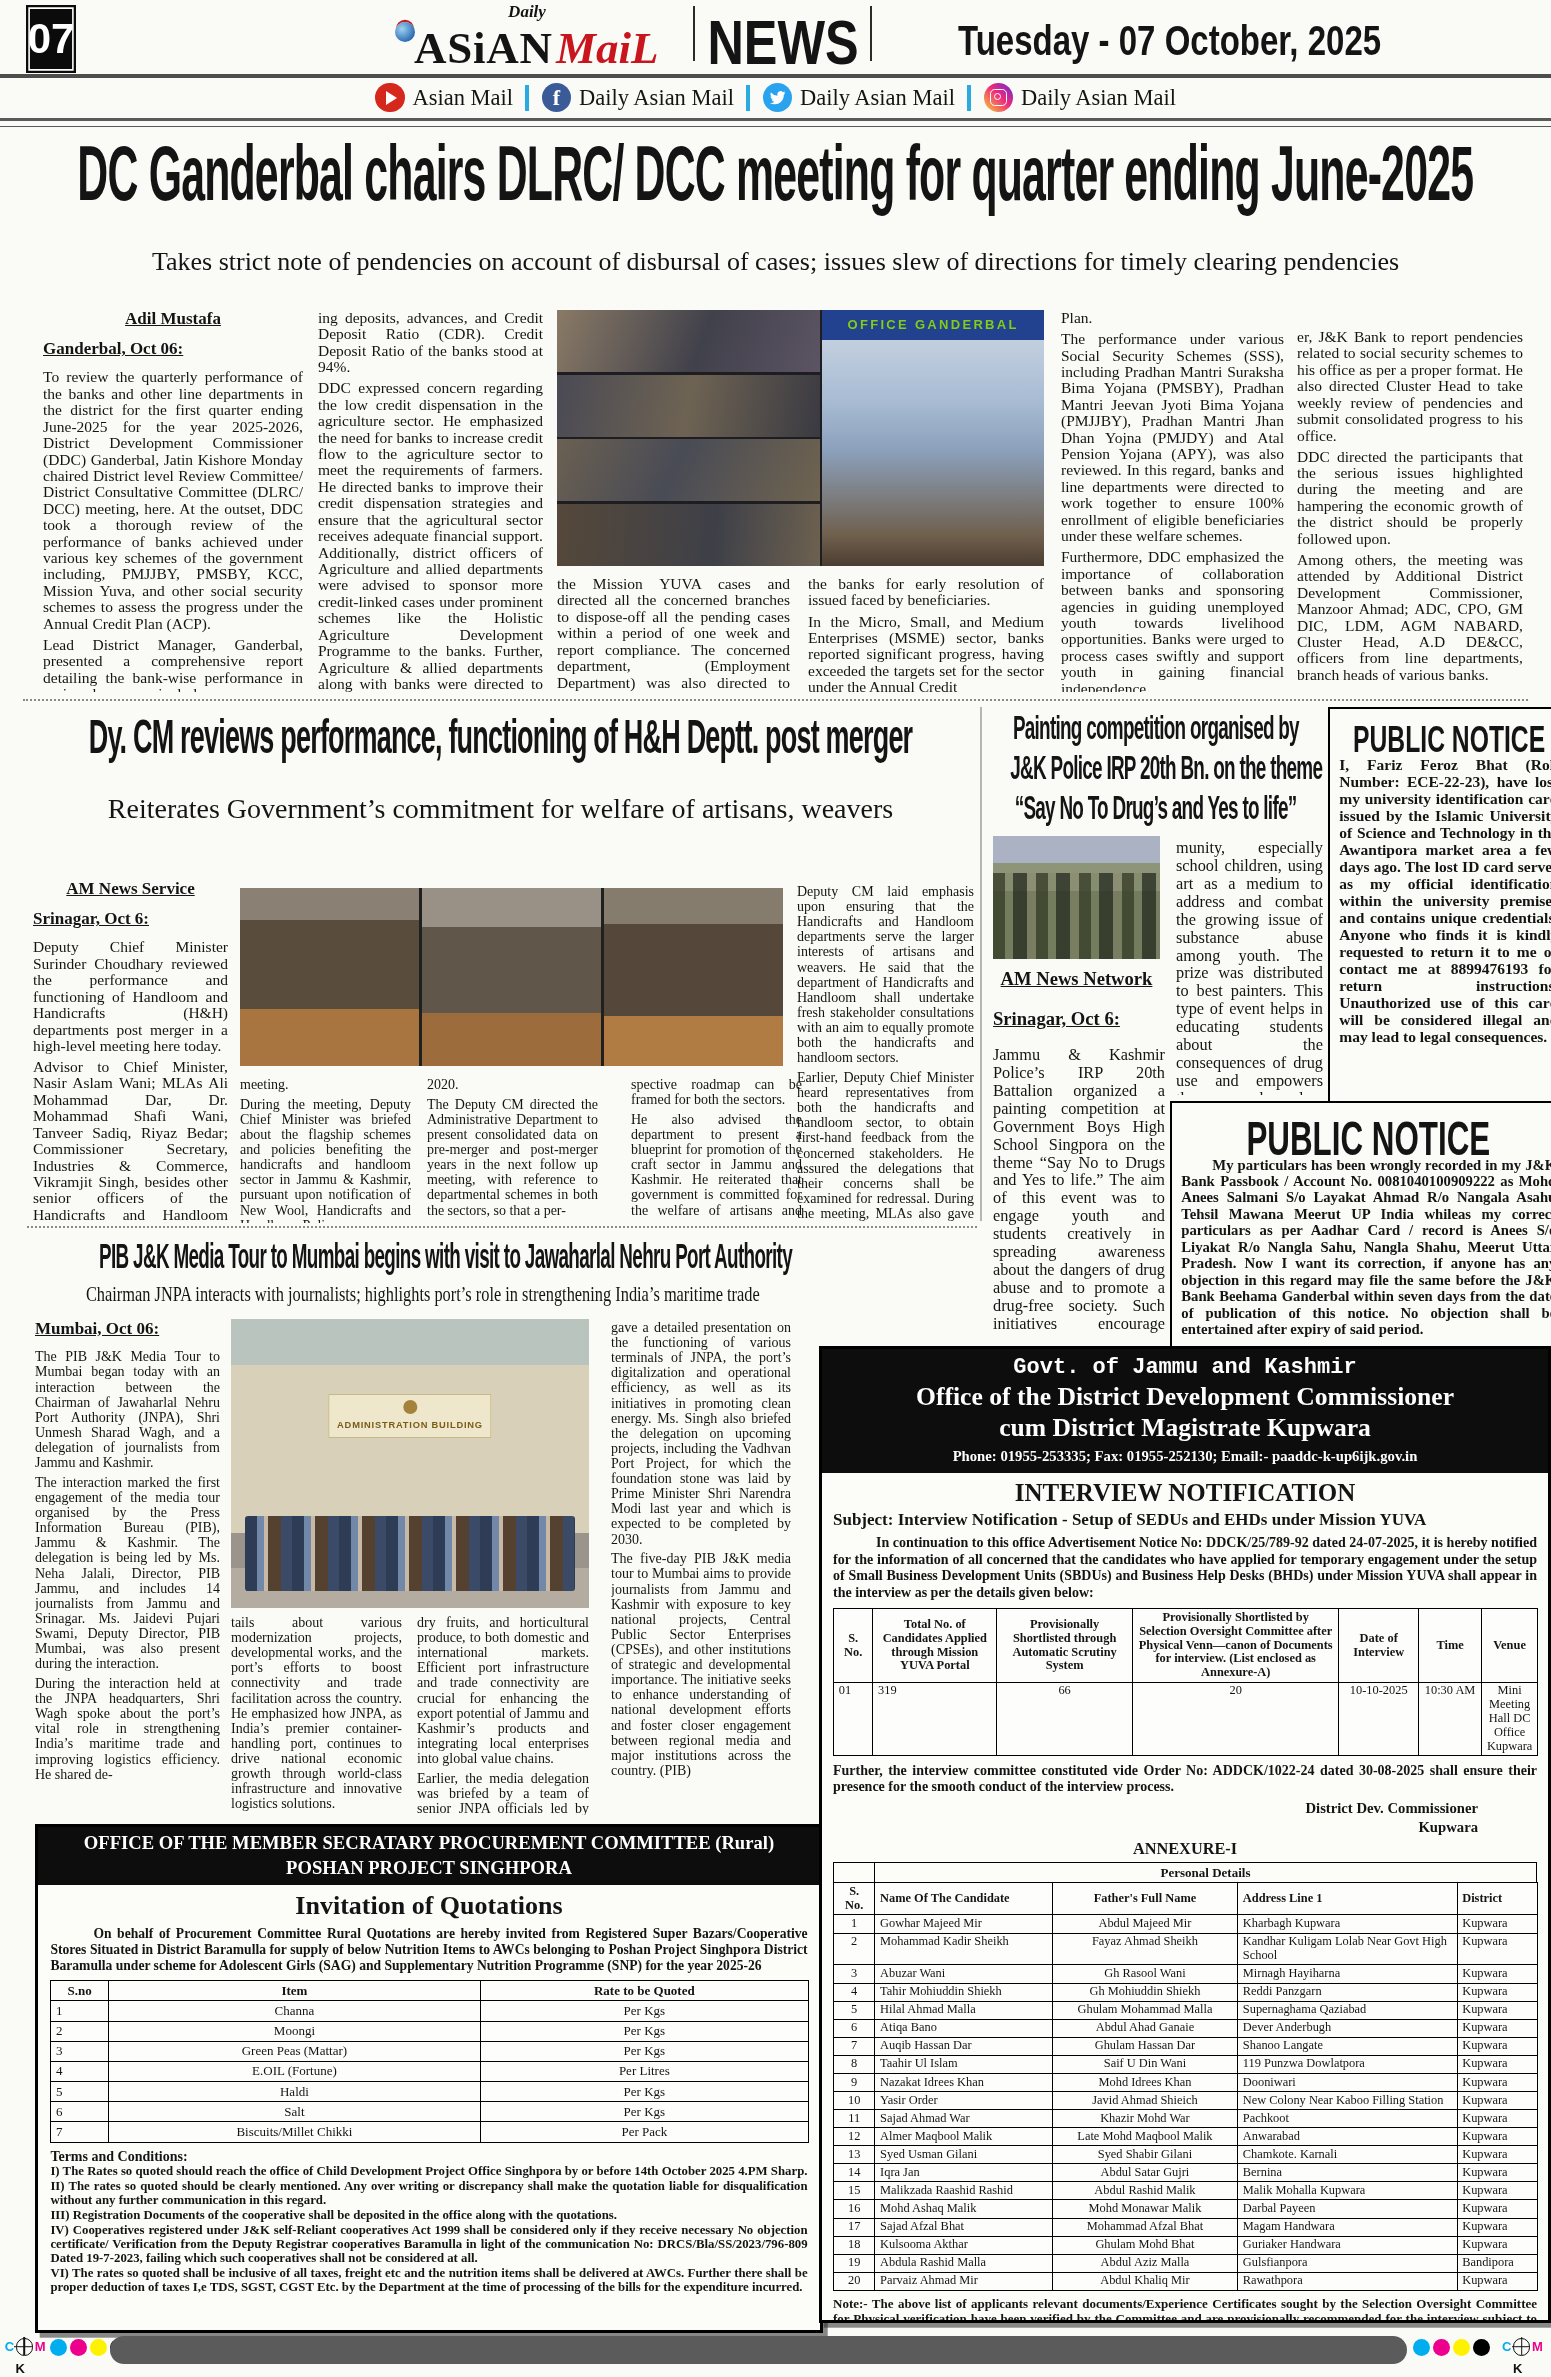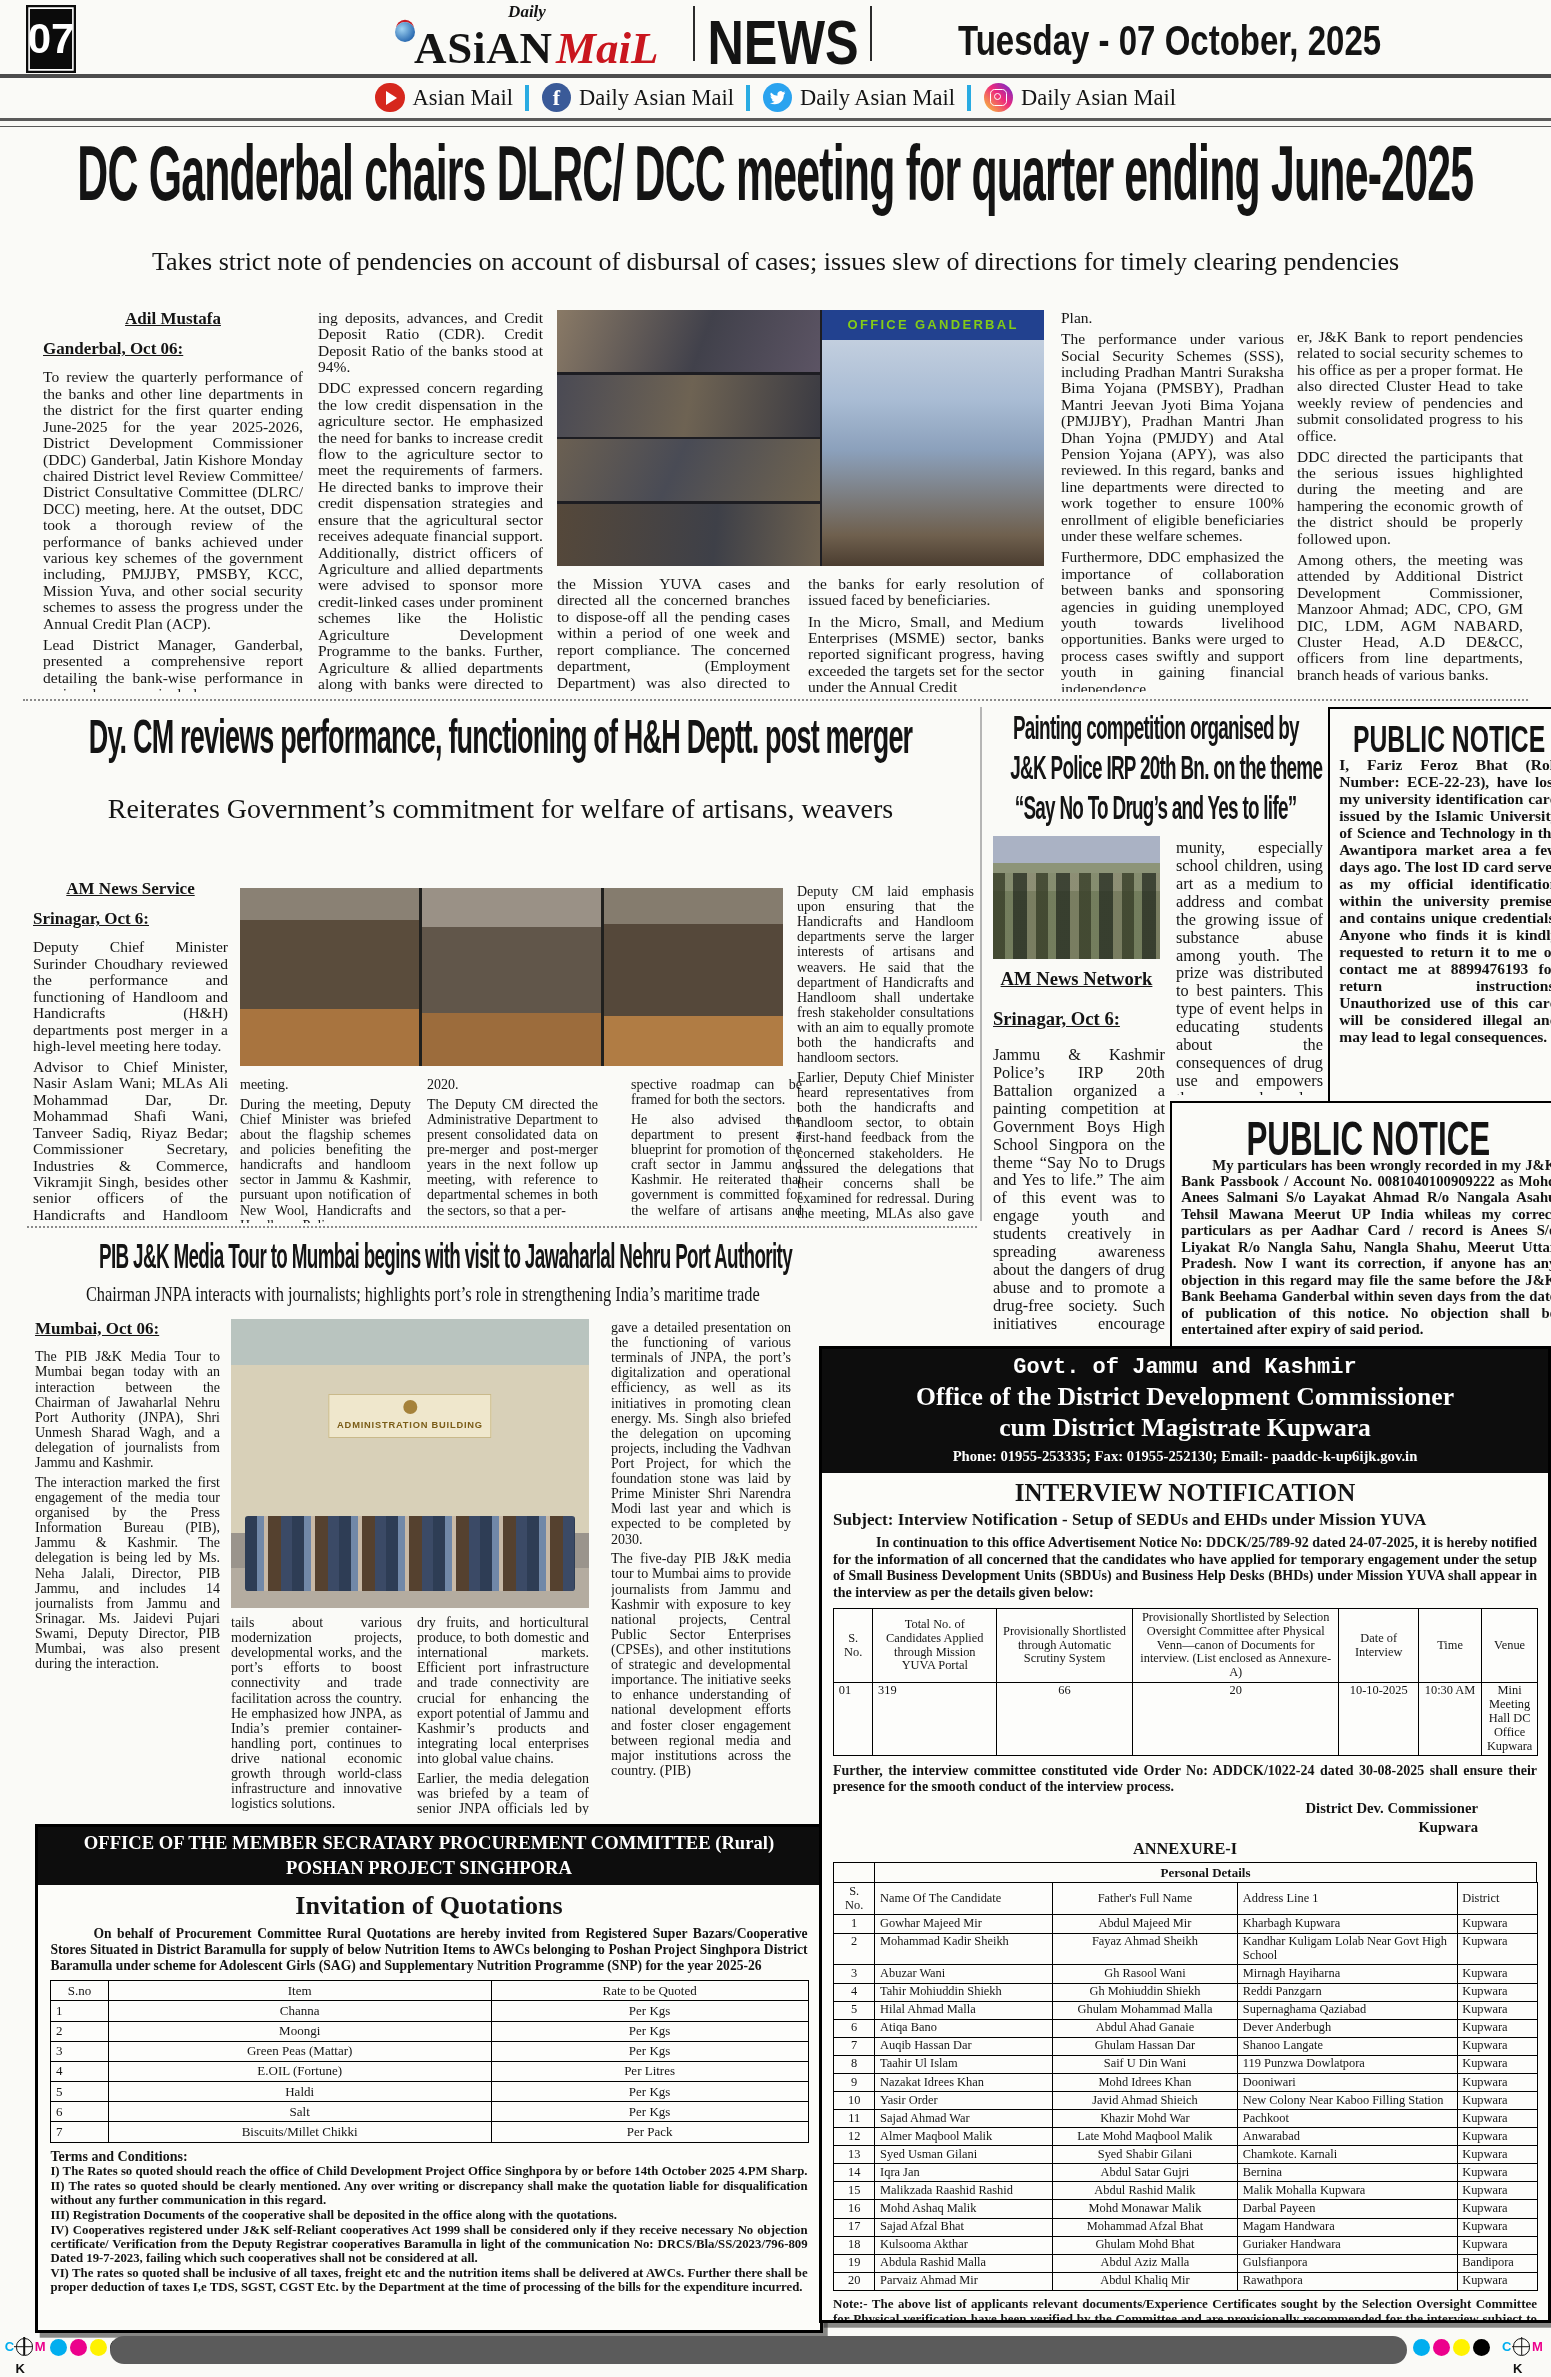--- a/index.html
+++ b/index.html
@@ -86,21 +86,21 @@
   .ntitle span{display:inline-block;font-family:"Liberation Sans",sans-serif;font-weight:700;font-size:26px;
          transform:scale(0.95,1.45);transform-origin:center top;}
   .nbody{font-weight:bold;text-align:justify;}
   .shadowbox{box-shadow:4.7px 4.7px 0 rgba(40,40,40,.55);}
   
   .adblock{position:absolute;border:3.1px solid #000;background:#fcfcf9;overflow:hidden;}
   .blackbox{background:#0d0d0d;color:#fff;text-align:center;}
   .tbl{display:table;border-collapse:collapse;width:100%;background:#fdfdfb;}
   .tr{display:table-row;}
   .td,.th{display:table-cell;border:1.6px solid #000;padding:1.6px 4.7px;vertical-align:top;}
-  .th{font-weight:normal;text-align:center;vertical-align:middle;}
+  .th{font-weight:bold;text-align:center;vertical-align:middle;}
   .ctr{text-align:center;}
   
   .kt1 .td:nth-child(1),.kt1 .th:nth-child(1){width:29.5px;}
   .kt1 .td:nth-child(2),.kt1 .th:nth-child(2){width:116px;}
   .kt1 .td:nth-child(3),.kt1 .th:nth-child(3){width:128px;}
   .kt1 .td:nth-child(4),.kt1 .th:nth-child(4){width:202px;margin-top:36px;}
   .kt1 .td:nth-child(5),.kt1 .th:nth-child(5){width:70px;}
   .kt1 .td:nth-child(6),.kt1 .th:nth-child(6){width:54px;}
   .kt2 .td:nth-child(1),.kt2 .th:nth-child(1){width:31px;text-align:center;}
   .kt2 .td:nth-child(2),.kt2 .th:nth-child(2){width:167px;}
@@ -327,20 +327,21 @@
 </div>
 <div class="hwrap" style="left:23px;top:1281px;width:799px;">
   <span class="serif" style="display:inline-block;white-space:nowrap;font-size:18.6px;transform:scale(0.88,1.15);transform-origin:center top;">Chairman JNPA interacts with journalists; highlights port’s role in strengthening India’s maritime trade</span>
 </div>
 
 <div class="col body18" style="left:35px;top:1320px;width:185px;height:495px;">
   <div class="dateline">Mumbai, Oct 06:</div>
   <div>
       <p>The PIB J&amp;K Media Tour to Mumbai began today with an interaction between the Chairman of Jawaharlal Nehru Port Authority (JNPA), Shri Unmesh Sharad Wagh, and a delegation of journalists from Jammu and Kashmir.</p>
       <p>The interaction marked the first engagement of the media tour organised by the Press Information Bureau (PIB), Jammu &amp; Kashmir. The delegation is being led by Ms. Neha Jalali, Director, PIB Jammu, and includes 14 journalists from Jammu and Srinagar. Ms. Jaidevi Pujari Swami, Deputy Director, PIB Mumbai, was also present during the interaction.</p>
+      <p>During the interaction held at the JNPA headquarters, Shri Wagh spoke about the port’s vital role in strengthening India’s maritime trade and improving logistics efficiency. He shared de-</p>
     </div>
 </div>
 
 <div class="pibphoto">
   <div class="pibsign">
     <span class="dot"></span>
     <span class="txt">ADMINISTRATION BUILDING</span>
   </div>
   <div class="pibpeople"></div>
 </div>

